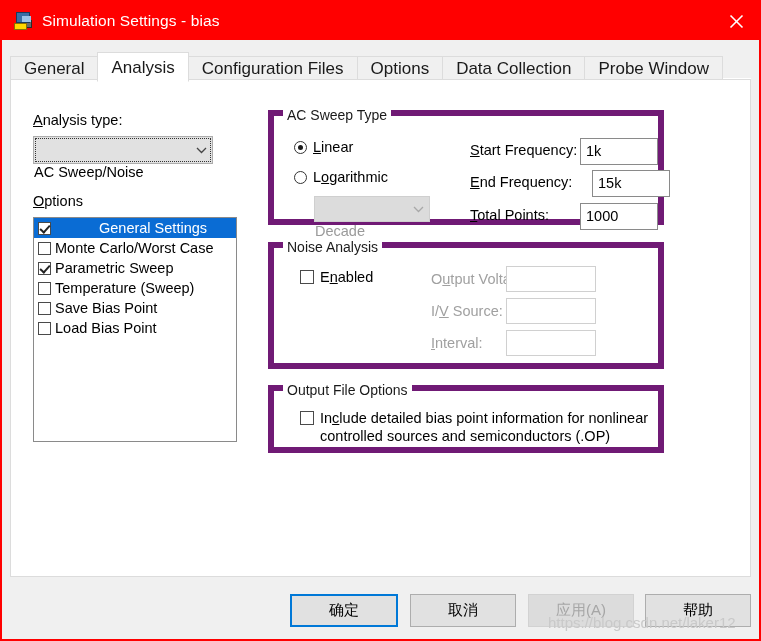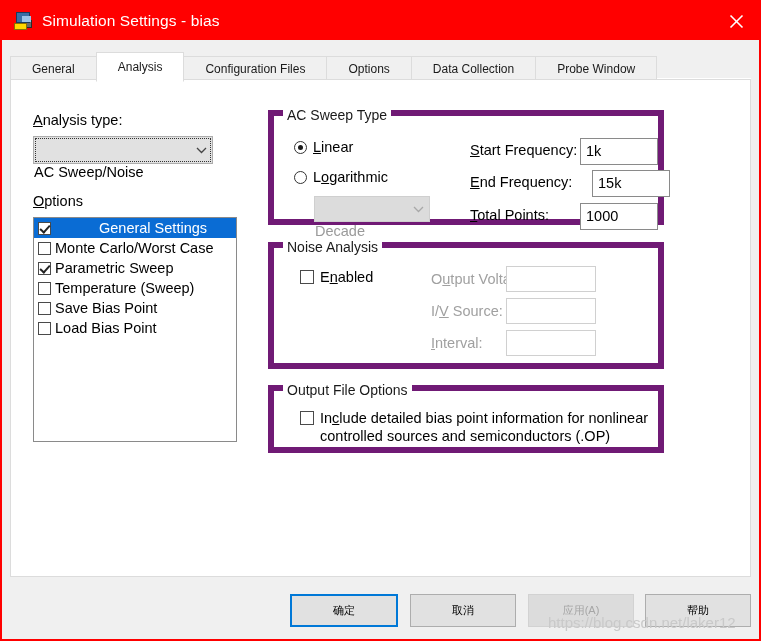--- a/index.html
+++ b/index.html
@@ -101,22 +101,22 @@
   .tabs {
     position: absolute;
     left: 0; top: 4px;
     display: flex;
     align-items: flex-end;
     height: 26px;
   }
   .tab {
     height: 24px;
     line-height: 24px;
-    padding: 0 21px;
-    font-size: 12px;
+    padding: 0 13px;
+    font-size: 17px;
     color: #1a1a1a;
     background: #f0f0f0;
     border: 1px solid #dcdcdc;
     border-bottom: none;
     box-sizing: border-box;
     white-space: nowrap;
     margin-right: -1px;
   }
   .tab.active {
     height: 30px;
@@ -300,21 +300,21 @@
   }
   .chk-label { line-height: 18px; }
 
   
   .btn {
     position: absolute;
     height: 33px;
     background: #e1e1e1;
     border: 1px solid #adadad;
     box-sizing: border-box;
-    font-size: 11px;
+    font-size: 15px;
     color: #000;
     display: flex;
     align-items: center;
     justify-content: center;
     white-space: nowrap;
   }
   .btn.default {
     border: 2px solid #0078d7;
   }
   .btn.disabled {

